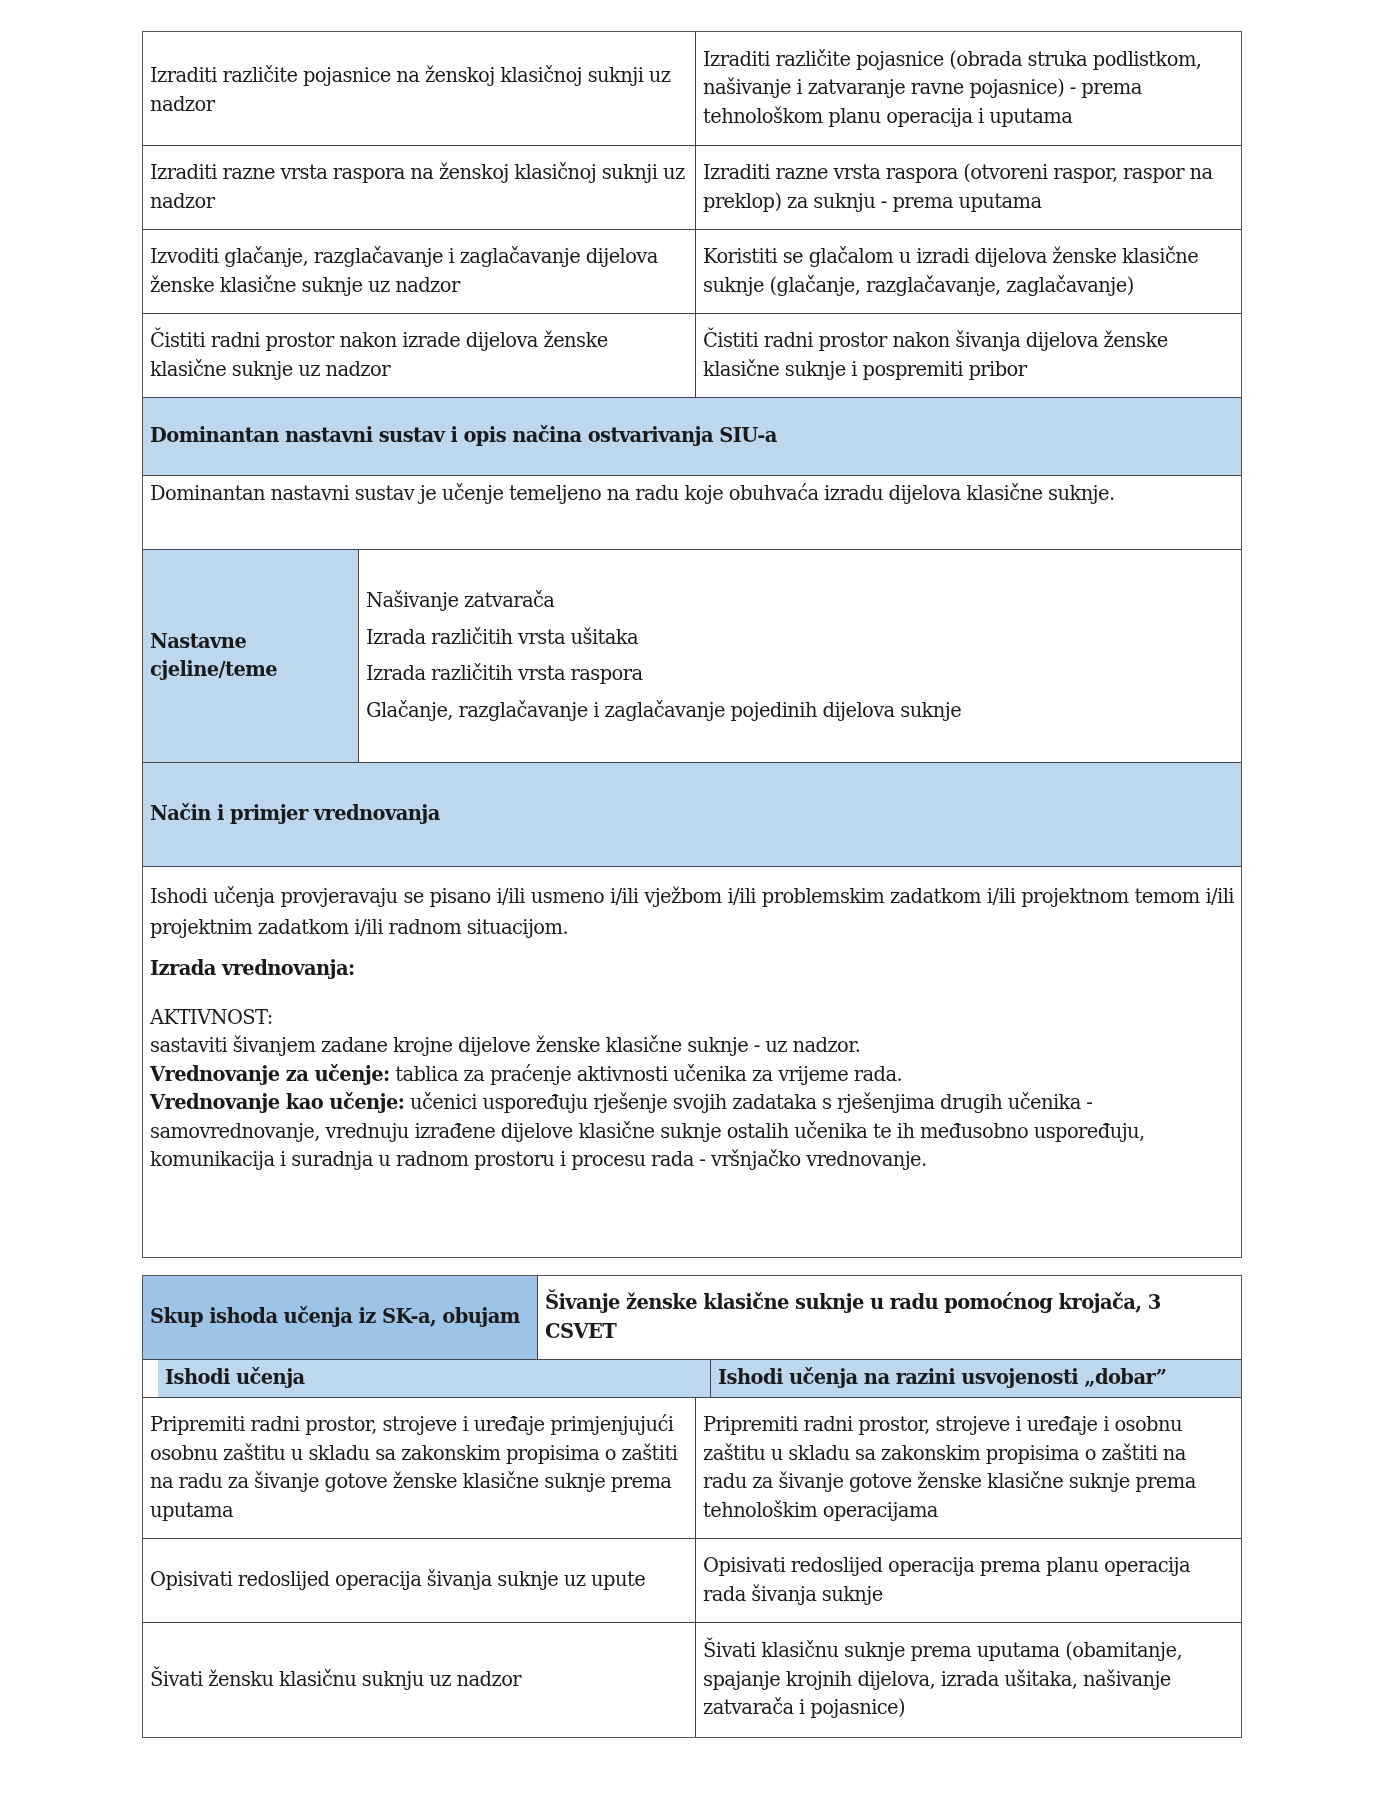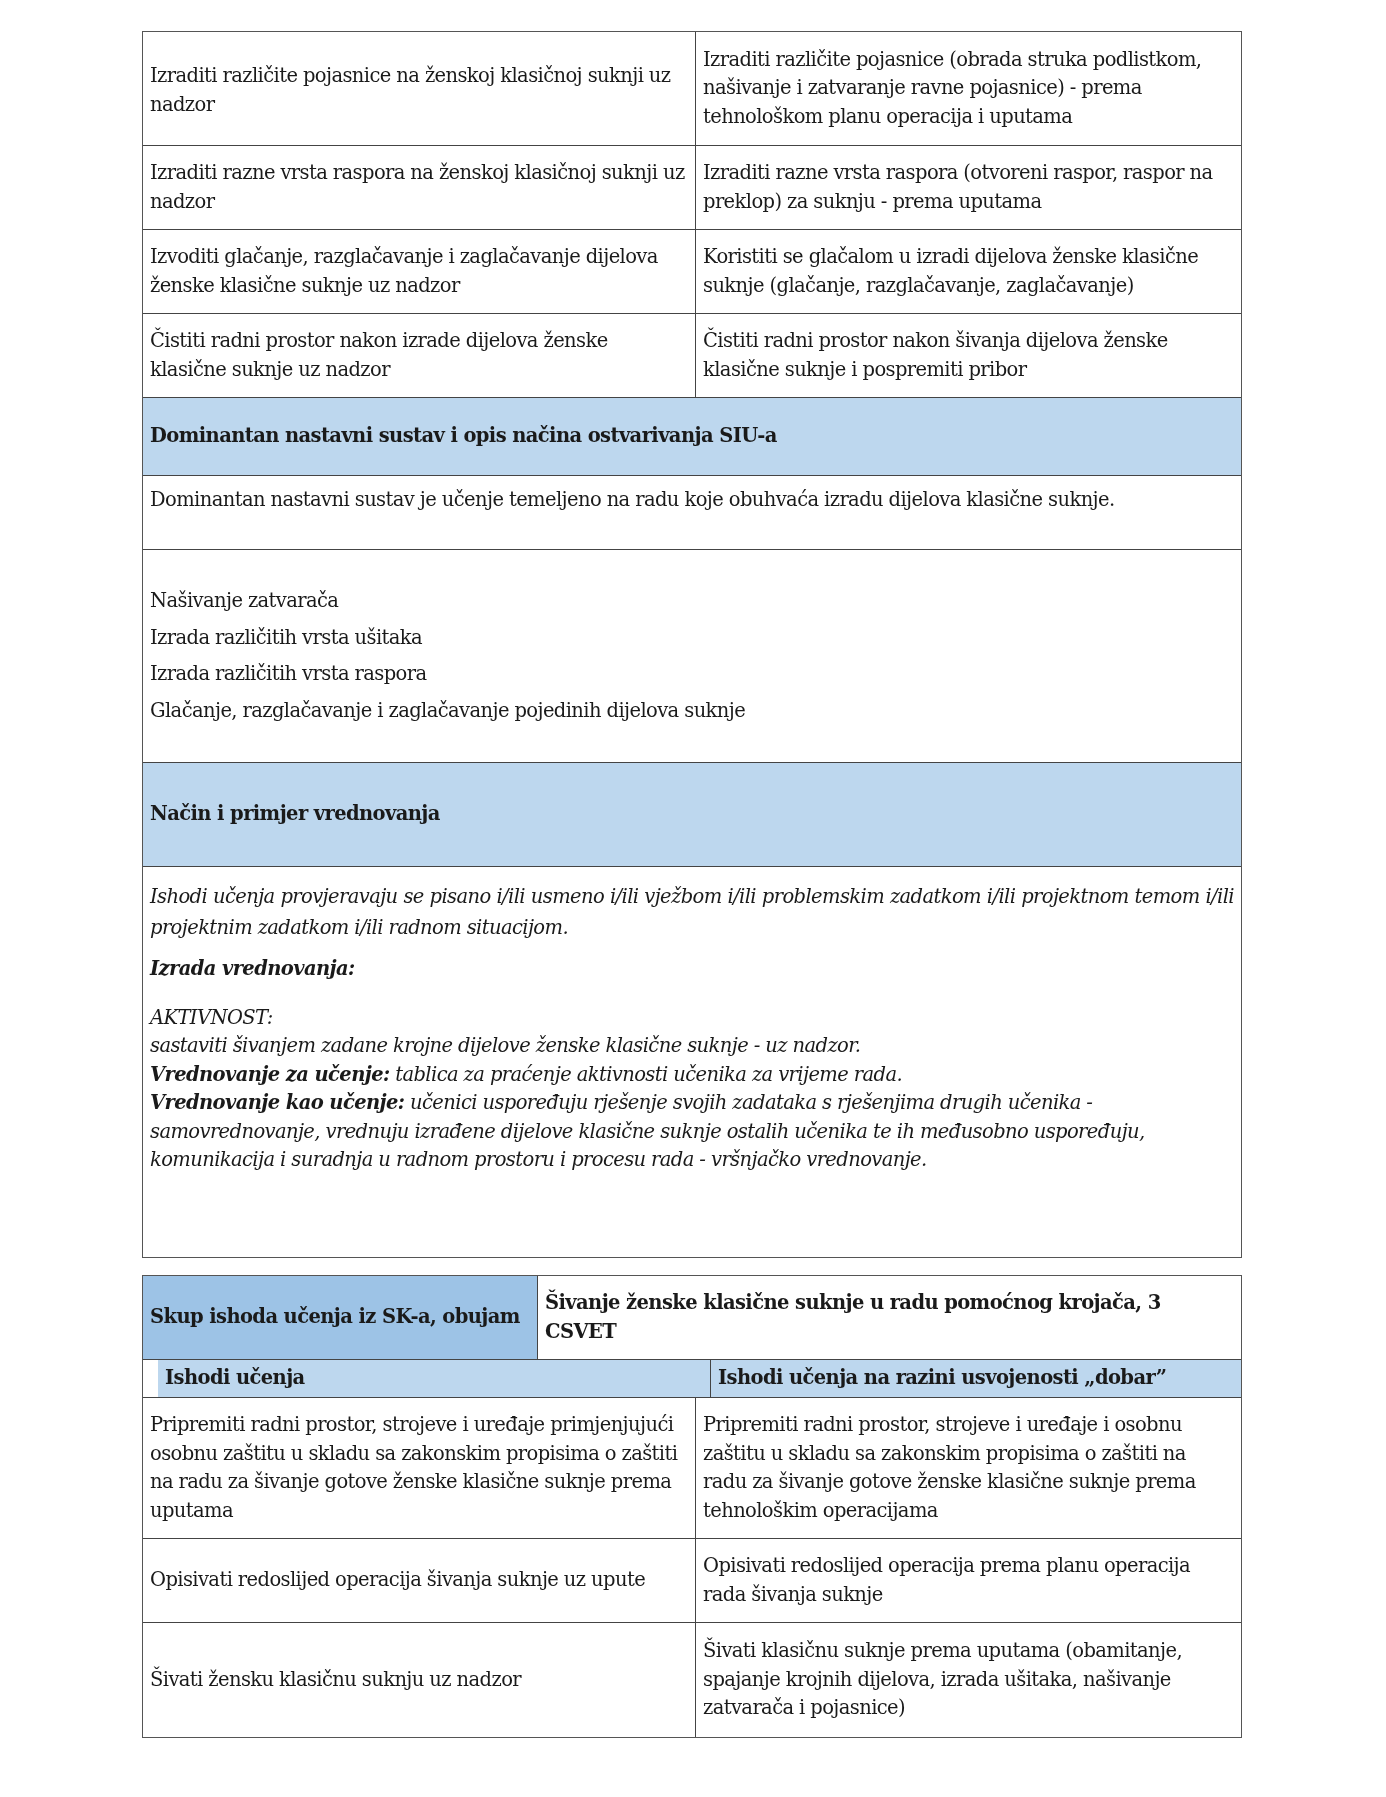--- a/index.html
+++ b/index.html
@@ -20,21 +20,21 @@
     letter-spacing: -0.6px;
   }
   .cell + .cell { border-left: 1.5px solid #444; }
   .c-left { width: 552px; }
   .c-right { flex: 1; }
   .hdr { background: #bdd7ee; font-weight: bold; }
   .hdr-dark { background: #9dc3e6; font-weight: bold; }
   .full { width: 100%; }
   .bold { font-weight: bold; }
   .topic-list .item { line-height: 36.5px; }
-  .para { margin: 0; font-style: italic; }
+  .para { margin: 0; }
   .justify { text-align: justify; }
 </style>
 </head>
 <body>
 
 <div class="tbl" style="top:31px;">
   <div class="row" style="height:113px;">
     <div class="cell c-left" style="padding-top:4px;">
       <span>Izraditi različite pojasnice na ženskoj klasičnoj suknji uz nadzor</span>
     </div>
@@ -66,26 +66,29 @@
       <span>Čistiti radni prostor nakon šivanja dijelova ženske klasične suknje i pospremiti pribor</span>
     </div>
   </div>
 
   <div class="row" style="height:78px;">
     <div class="cell full hdr">
       <span>Dominantan nastavni sustav i opis načina ostvarivanja SIU-a</span>
     </div>
   </div>
   <div class="row" style="height:74px;">
-    <div class="cell full" style="justify-content:flex-start; padding-top:10px;">
+    <div class="cell full" style="justify-content:flex-start; padding-top:4px;">
       <span>Dominantan nastavni sustav je učenje temeljeno na radu koje obuhvaća izradu dijelova klasične suknje.</span>
     </div>
   </div>
 
   <div class="row" style="height:213px;">
+    <div class="cell hdr" style="width:215px;">
+      <span>Nastavne cjeline/teme</span>
+    </div>
     <div class="cell c-right topic-list">
       <span class="item">Našivanje zatvarača</span>
       <span class="item">Izrada različitih vrsta ušitaka</span>
       <span class="item">Izrada različitih vrsta raspora</span>
       <span class="item">Glačanje, razglačavanje i zaglačavanje  pojedinih  dijelova suknje</span>
     </div>
   </div>
 
   <div class="row" style="height:104px;">
     <div class="cell full hdr">

